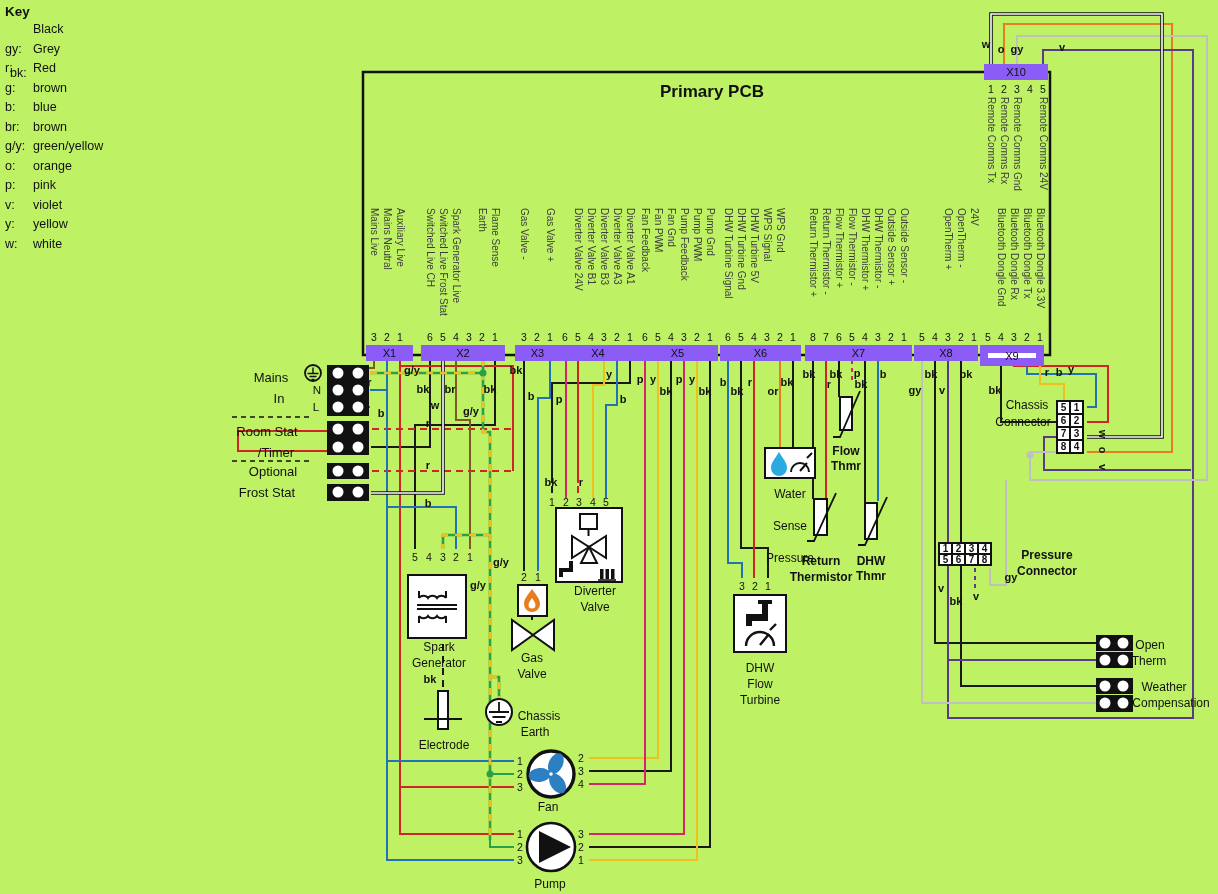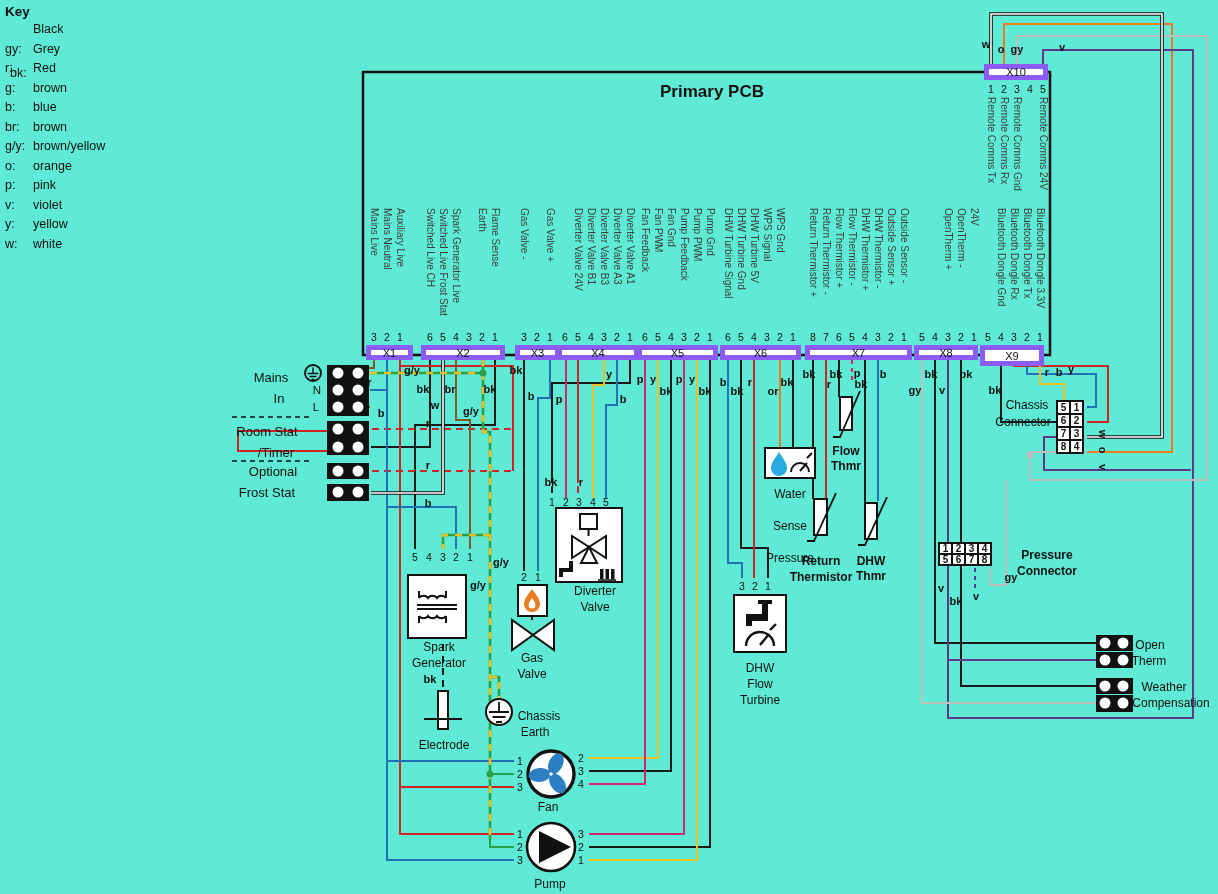--- a/index.html
+++ b/index.html
@@ -1,28 +1,28 @@
 <!DOCTYPE html>
 <html style="--c-bk: #1a1a1a; --c-gy: #c0c0c0; --c-r: #cf2526; --c-g: #2aa148; --c-b: #2272b5; --c-br: #7d5a28; --c-o: #e87d1e; --c-p: #d6246e; --c-v: #5b3a8a; --c-y: #f0c020; --c-w: #ffffff;"><head>
 <meta charset="utf-8">
 <style>
   html,body{margin:0;padding:0;background:#fff;}
-  .stage{position:relative;width:1218px;height:894px;background:#5eead4;overflow:hidden;
+  .stage{position:relative;width:1218px;height:894px;background:#bef264;overflow:hidden;
          font-family:"Liberation Sans","DejaVu Sans",sans-serif;color:#111;}
   svg{position:absolute;left:0;top:0;}
   .txt{position:absolute;transform:translate(-50%,-50%);white-space:nowrap;color:#111;}
   .wl{font-size:11px;font-weight:bold;}
   .pn{font-size:10.5px;}
   .cl{font-size:12px;}
   .clb{font-size:12px;font-weight:bold;}
   .tl{font-size:13px;}
   .sl{font-size:11.5px;}
   .rot90{transform:translate(-50%,-50%) rotate(90deg);}
   .pcb-title{position:absolute;transform:translate(-50%,-50%);font-size:17px;font-weight:bold;white-space:nowrap;}
-  .conn-box{position:absolute;background:#fff;border:5px solid #8b5cf6;display:flex;align-items:center;justify-content:center;font-size:11px;box-sizing:border-box;}
+  .conn-box{position:absolute;background:#fff;border:8px solid #8b5cf6;display:flex;align-items:center;justify-content:center;font-size:11px;box-sizing:border-box;}
   .vlabel{position:absolute;font-size:10px;color:#3d3d3d;white-space:nowrap;height:12px;line-height:12px;transform-origin:0 0;transform:rotate(90deg);}
   .cell{position:absolute;background:#fff;border:2px solid #111;box-sizing:border-box;display:flex;align-items:center;justify-content:center;font-size:10px;font-weight:bold;}
   .key-title{position:absolute;font-size:13.5px;font-weight:bold;}
   .key-code,.key-name{position:absolute;font-size:12.5px;}
   .wk{stroke:var(--c-bk);} .wr{stroke:var(--c-r);} .wb{stroke:var(--c-b);}
   .wbr{stroke:var(--c-br);} .wy{stroke:var(--c-y);} .wp{stroke:var(--c-p);}
   .wo{stroke:var(--c-o);} .wv{stroke:var(--c-v);} .wgy{stroke:var(--c-gy);}
   .wgrn{stroke:var(--c-g);}
   .wire{fill:none;stroke-width:2;}
   .dsh{stroke-dasharray:7,5;} .dsh2{stroke-dasharray:4,4;}
@@ -305,21 +305,21 @@
       <div class="key-name" style="left: 33px; top: 41.5px;">Grey</div>
       <div class="key-code" style="left: 5px; top: 61px;">r:</div>
       <div class="key-name" style="left: 33px; top: 61px;">Red</div>
       <div class="key-code" style="left: 5px; top: 80.5px;">g:</div>
       <div class="key-name" style="left: 33px; top: 80.5px;">brown</div>
       <div class="key-code" style="left: 5px; top: 100px;">b:</div>
       <div class="key-name" style="left: 33px; top: 100px;">blue</div>
       <div class="key-code" style="left: 5px; top: 119.5px;">br:</div>
       <div class="key-name" style="left: 33px; top: 119.5px;">brown</div>
       <div class="key-code" style="left: 5px; top: 139px;">g/y:</div>
-      <div class="key-name" style="left: 33px; top: 139px;">brown/yellow</div>
+      <div class="key-name" style="left: 33px; top: 139px;">green/yellow</div>
       <div class="key-code" style="left: 5px; top: 158.5px;">o:</div>
       <div class="key-name" style="left: 33px; top: 158.5px;">orange</div>
       <div class="key-code" style="left: 5px; top: 178px;">p:</div>
       <div class="key-name" style="left: 33px; top: 178px;">pink</div>
       <div class="key-code" style="left: 5px; top: 197.5px;">v:</div>
       <div class="key-name" style="left: 33px; top: 197.5px;">violet</div>
       <div class="key-code" style="left: 5px; top: 217px;">y:</div>
       <div class="key-name" style="left: 33px; top: 217px;">yellow</div>
       <div class="key-code" style="left: 5px; top: 236.5px;">w:</div>
       <div class="key-name" style="left: 33px; top: 236.5px;">white</div>

